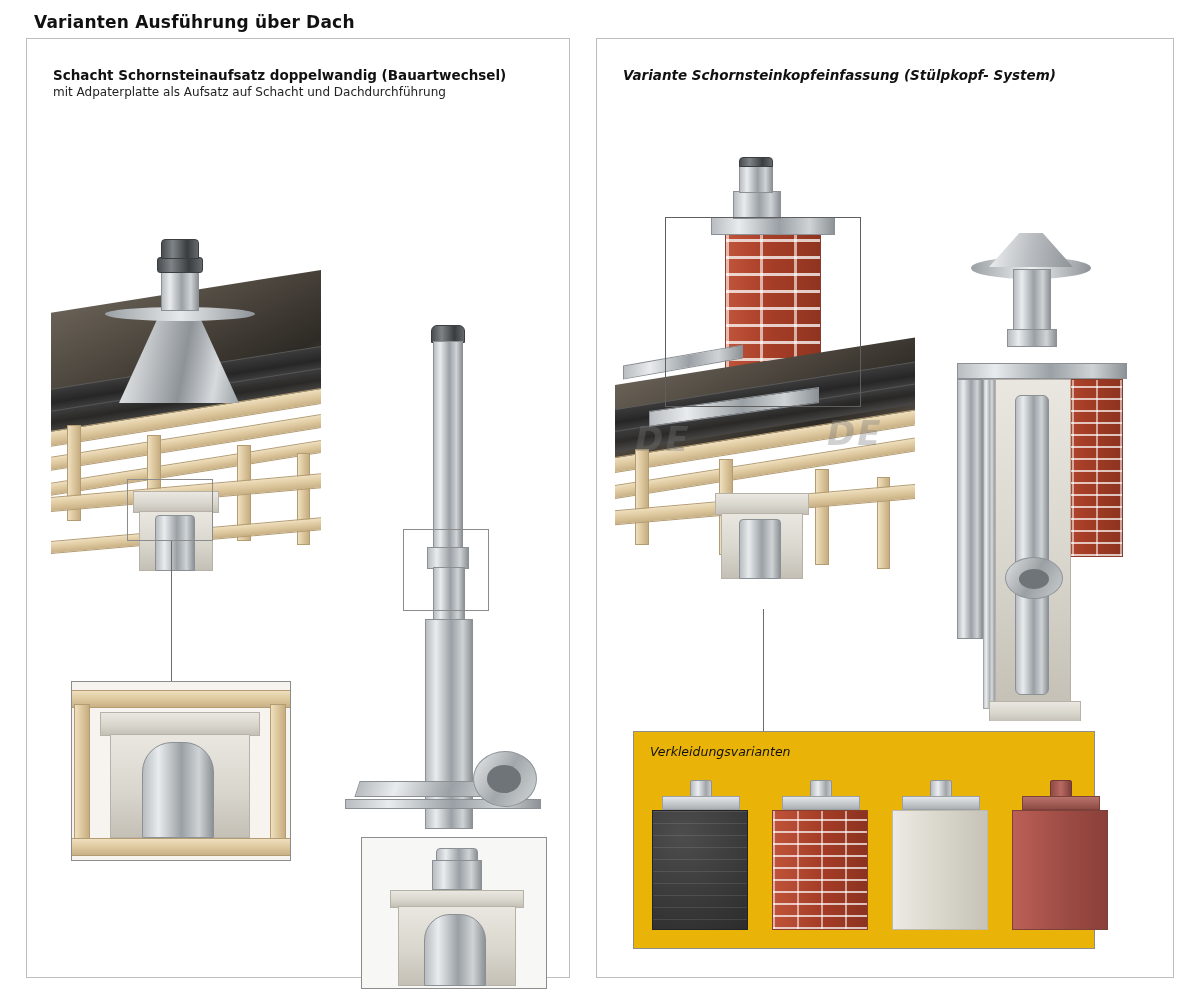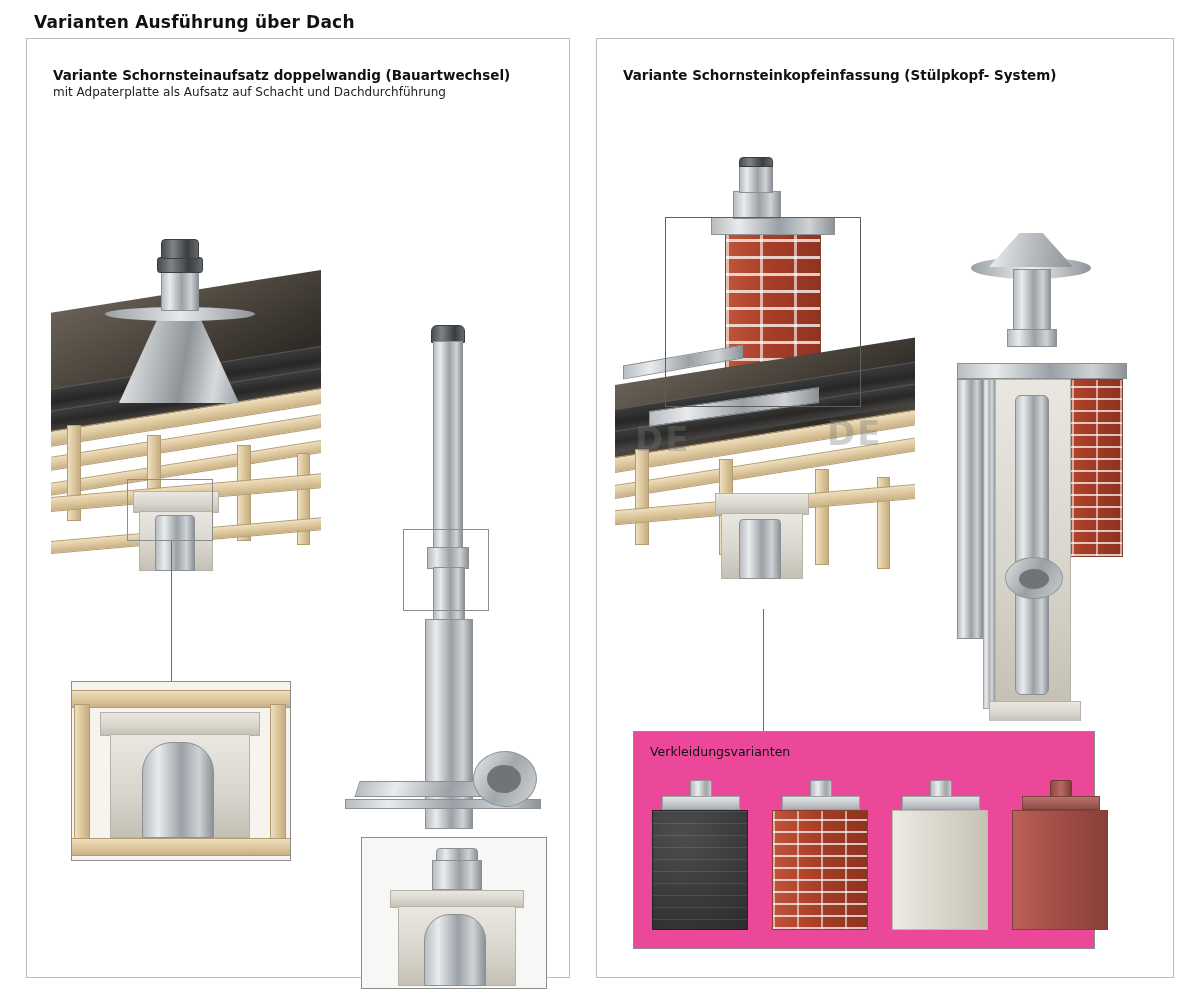--- a/index.html
+++ b/index.html
@@ -40,20 +40,21 @@
     left: 26px;
     top: 38px;
     width: 544px;
     height: 940px;
   }
   .panel-right {
     left: 596px;
     top: 38px;
     width: 578px;
     height: 940px;
+    font-style: italic;
   }
   .panel-heading {
     position: absolute;
     font-size: 13.5px;
     font-weight: bold;
     color: #111;
   }
   .panel-sub {
     position: absolute;
     font-size: 12px;
@@ -167,21 +168,21 @@
 </style>
 </head>
 <body>
 
 <div class="page">
 
   <div class="page-title">Varianten Ausführung über Dach</div>
 
   <div class="panel panel-left">
 
-    <div class="panel-heading" style="left:26px; top:28px; width:500px;">Variante Schornsteinaufsatz doppelwandig (Bauartwechsel)</div>
+    <div class="panel-heading" style="left:26px; top:28px; width:500px;">Schacht Schornsteinaufsatz doppelwandig (Bauartwechsel)</div>
     <div class="panel-sub" style="left:26px; top:46px; width:500px;">mit Adpaterplatte als Aufsatz auf Schacht und Dachdurchführung</div>
 
     <div class="photo" style="left:24px; top:190px; width:270px; height:364px; background:#ffffff;">
 
       <div class="membrane" style="left:-6px; top:62px; width:286px; height:120px; transform:skewY(-9deg);"></div>
 
       <div class="tile-row" style="left:-6px; top:138px; width:286px; height:26px; transform:skewY(-9deg);"></div>
       <div class="tile-row" style="left:-6px; top:160px; width:286px; height:22px; transform:skewY(-9deg); opacity:.85;"></div>
 
       <div class="woodbeam" style="left:-8px; top:180px; width:292px; height:16px; transform:skewY(-9deg);"></div>
@@ -308,21 +309,21 @@
 
       <div style="position:absolute; left:78px; top:346px; width:56px; height:40px;
                   background:linear-gradient(120deg,#dfe2e4,#9ba0a4,#c9cdcf);
                   border-radius:50%; border:1px solid #8e9398;"></div>
       <div style="position:absolute; left:92px; top:358px; width:30px; height:20px; background:#6f7478; border-radius:50%;"></div>
       <div class="concrete" style="left:62px; top:490px; width:92px; height:22px;"></div>
     </div>
 
     <div class="leader" style="left:166px; top:570px; width:1px; height:156px;"></div>
 
-    <div class="thinbox" style="left:36px; top:692px; width:462px; height:218px; background:#ec4899;">
+    <div class="thinbox" style="left:36px; top:692px; width:462px; height:218px; background:#eab308;">
       <div class="caption-sm" style="left:16px; top:12px;">Verkleidungsvarianten</div>
 
       <div class="sample" style="left:18px; top:48px; width:96px; height:150px;">
         <div class="sample-pipe" style="left:38px; top:0px; width:22px; height:18px;"></div>
         <div class="sample-cap" style="left:10px; top:16px; width:78px; height:14px;"></div>
         <div class="sample-body" style="top:30px;
              background-image: repeating-linear-gradient(180deg, rgba(255,255,255,.10) 0 1px, transparent 1px 12px),
                                radial-gradient(circle at 30% 20%, #4d4d4d, #2c2c2c);
              border:1px solid #242424;"></div>
       </div>

